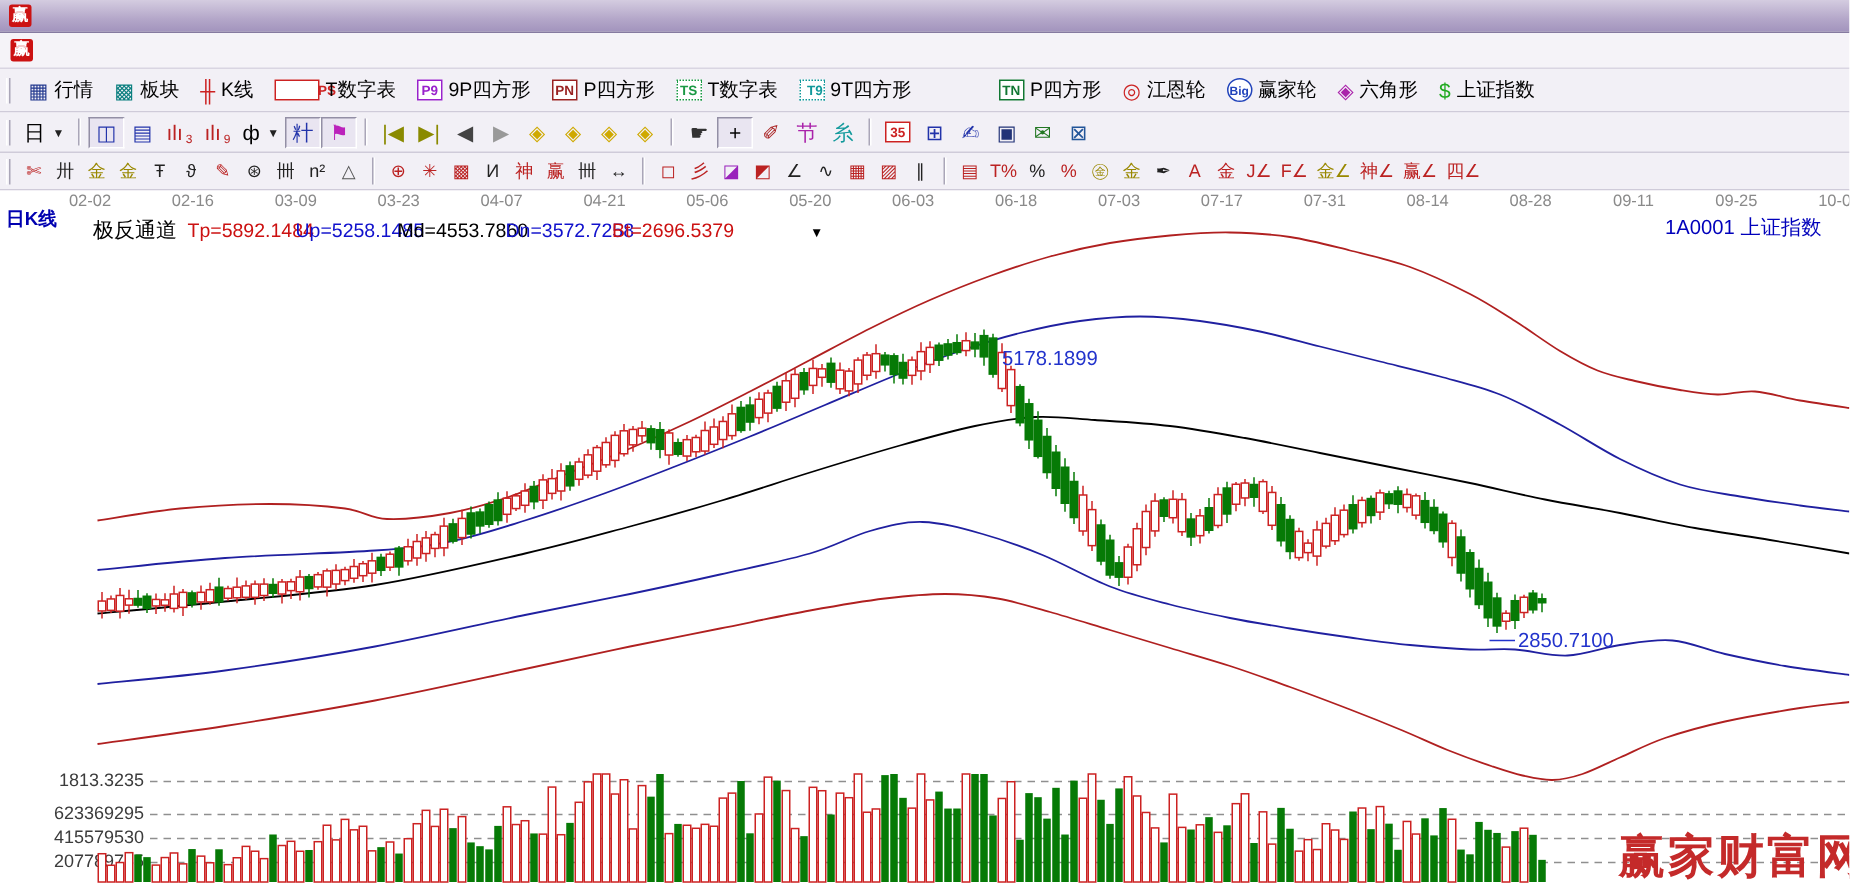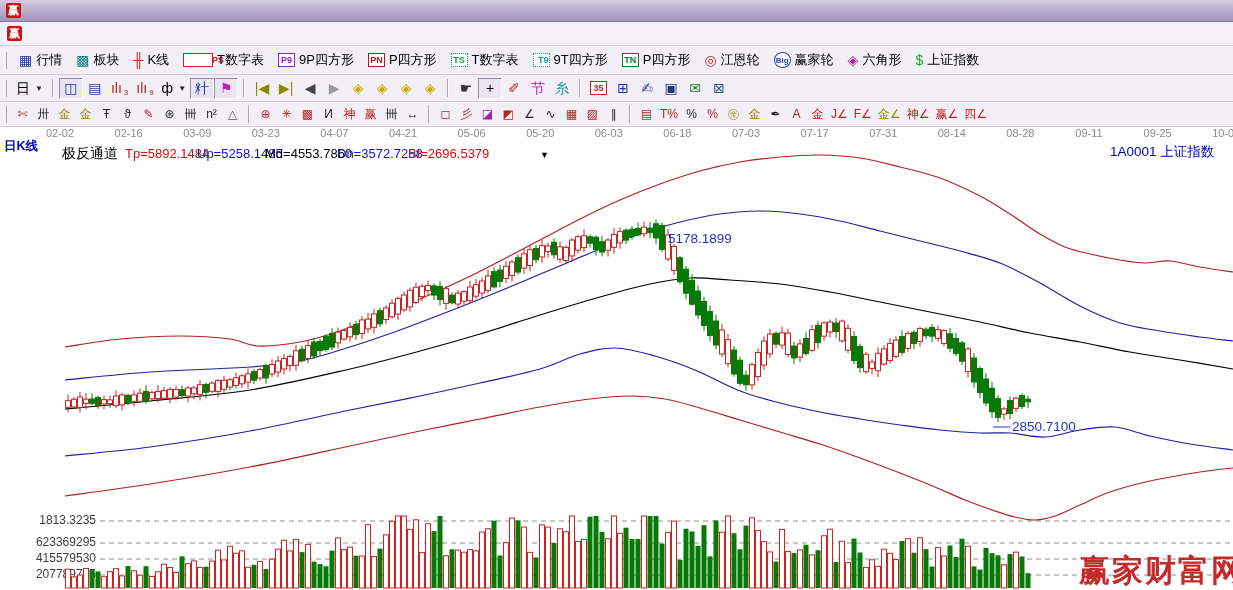--- a/index.html
+++ b/index.html
@@ -96,21 +96,21 @@
     </div>
     <div class="tbtn">
       <span class="badge dotted" style="color: rgb(26, 153, 68); border-color: rgb(26, 153, 68);">TS</span>
       <span class="tlabel">T数字表</span>
     </div>
     <div class="tbtn">
       <span class="badge dotted" style="color: rgb(17, 153, 155); border-color: rgb(17, 153, 155); text-align: right;">T9</span>
       <span class="tlabel">9T四方形</span>
     </div>
     <div class="tbtn">
-      <span class="badge" style="color: rgb(17, 119, 51); border-color: rgb(17, 119, 51);">TN</span>
+      <span class="badge" style="color: rgb(17, 119, 51); border-color: rgb(17, 119, 51); margin-left: 44px;">TN</span>
       <span class="tlabel">P四方形</span>
     </div>
     <div class="tbtn">
       <span class="glyph" style="color: rgb(204, 34, 34);">◎</span>
       <span class="tlabel">江恩轮</span>
     </div>
     <div class="tbtn">
       <span class="badge round" style="color: rgb(34, 68, 187); border-color: rgb(34, 68, 187);">Big</span>
       <span class="tlabel">赢家轮</span>
     </div>

